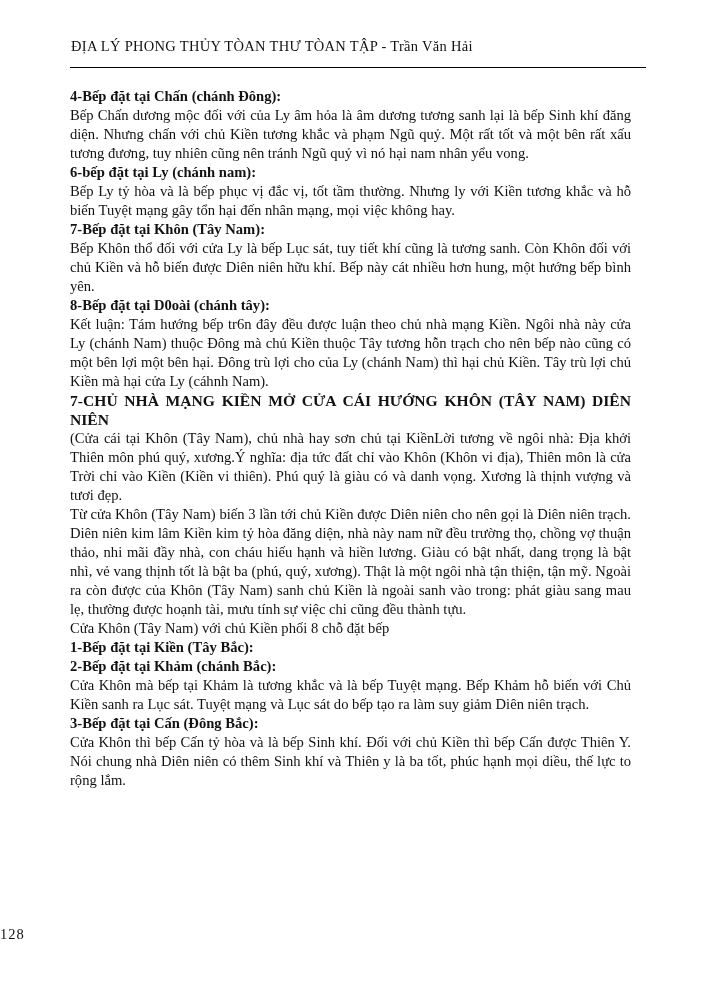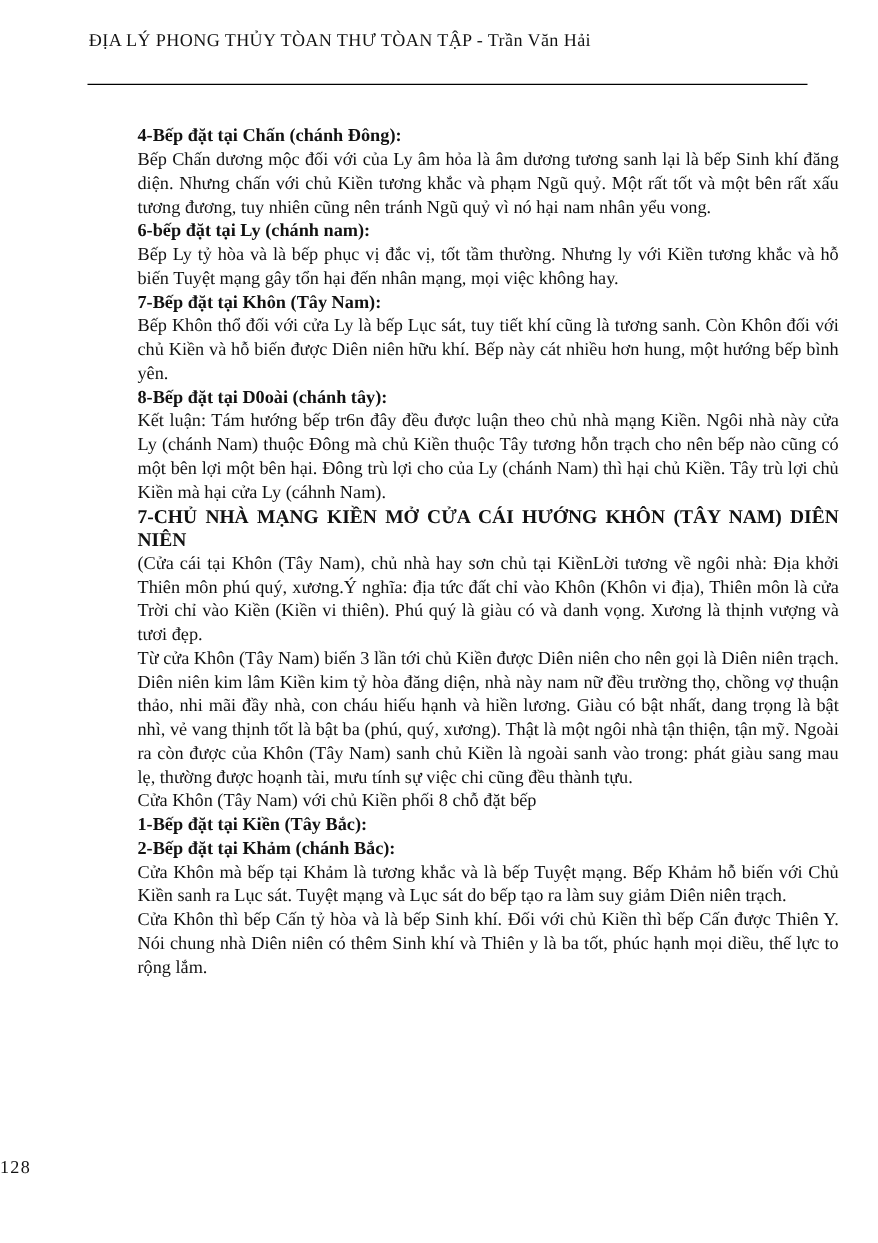--- a/index.html
+++ b/index.html
@@ -7,44 +7,43 @@
   body {
     width: 702px;
     height: 994px;
     position: relative;
     font-family: "Liberation Serif", "DejaVu Serif", serif;
     color: #121212;
     overflow: hidden;
   }
   .page-header {
     position: absolute;
-    top: 25px;
+    top: 38px;
     left: 71px;
     right: 50px;
     font-size: 14.5px;
     letter-spacing: 0.3px;
     white-space: nowrap;
   }
   .header-rule {
     position: absolute;
     top: 67px;
     left: 70px;
     width: 576px;
     height: 0;
     border-top: 1.6px solid #000;
   }
   .doc-body {
     position: absolute;
-    top: 100px;
+    top: 87px;
     left: 70px;
     width: 561px;
     font-size: 14.6px;
     line-height: 19px;
     text-align: justify;
-    margin-left: 40px;
   }
   .doc-body p { margin: 0; }
   .h { font-weight: bold; }
   .it { }
   .chapter { font-weight: bold; font-size: 15.6px; line-height: 19px; }
   .page-number {
     position: absolute;
     top: 926px;
     left: 0;
     width: 656px;
@@ -68,16 +67,17 @@
   <p>Bếp Khôn thổ đối với cửa Ly là bếp Lục sát, tuy tiết khí cũng là tương sanh. Còn Khôn đối với chủ Kiền và hỗ biến được Diên niên hữu khí. Bếp này cát nhiều hơn hung, một hướng bếp bình yên.</p>
   <p class="h">8-Bếp đặt tại D0oài (chánh tây):</p>
   <p class="it">Kết luận: Tám hướng bếp tr6n đây đều được luận theo chủ nhà mạng Kiền. Ngôi nhà này cửa Ly (chánh Nam) thuộc Đông mà chủ Kiền thuộc Tây tương hỗn trạch cho nên bếp nào cũng có một bên lợi một bên hại. Đông trù lợi cho của Ly (chánh Nam) thì hại chủ Kiền. Tây trù lợi chủ Kiền mà hại cửa Ly (cáhnh Nam).</p>
   <p class="chapter">7-CHỦ NHÀ MẠNG KIỀN MỞ CỬA CÁI HƯỚNG KHÔN (TÂY NAM) DIÊN NIÊN</p>
   <p>(Cửa cái tại Khôn (Tây Nam), chủ nhà hay sơn chủ tại KiềnLời tương về ngôi nhà: Địa khởi Thiên môn phú quý, xương.Ý nghĩa: địa tức đất chỉ vào Khôn (Khôn vi địa), Thiên môn là cửa Trời chỉ vào Kiền (Kiền vi thiên). Phú quý là giàu có và danh vọng. Xương là thịnh vượng và tươi đẹp.</p>
   <p>Từ cửa Khôn (Tây Nam) biến 3 lần tới chủ Kiền được Diên niên cho nên gọi là Diên niên trạch. Diên niên kim lâm Kiền kim tỷ hòa đăng diện, nhà này nam nữ đều trường thọ, chồng vợ thuận thảo, nhi mãi đầy nhà, con cháu hiếu hạnh và hiền lương. Giàu có bật nhất, dang trọng là bật nhì, vẻ vang thịnh tốt là bật ba (phú, quý, xương). Thật là một ngôi nhà tận thiện, tận mỹ. Ngoài ra còn được của Khôn (Tây Nam) sanh chủ Kiền là ngoài sanh vào trong: phát giàu sang mau lẹ, thường được hoạnh tài, mưu tính sự việc chi cũng đều thành tựu.</p>
   <p>Cửa Khôn (Tây Nam) với chủ Kiền phối 8 chỗ đặt bếp</p>
   <p class="h">1-Bếp đặt tại Kiền (Tây Bắc):</p>
   <p class="h">2-Bếp đặt tại Khảm (chánh Bắc):</p>
   <p>Cửa Khôn mà bếp tại Khảm là tương khắc và là bếp Tuyệt mạng. Bếp Khảm hỗ biến với Chủ Kiền sanh ra Lục sát. Tuyệt mạng và Lục sát do bếp tạo ra làm suy giảm Diên niên trạch.</p>
+  <p class="h">3-Bếp đặt tại Cấn (Đông Bắc):</p>
   <p>Cửa Khôn thì bếp Cấn tỷ hòa và là bếp Sinh khí. Đối với chủ Kiền thì bếp Cấn được Thiên Y. Nói chung nhà Diên niên có thêm Sinh khí và Thiên y là ba tốt, phúc hạnh mọi diều, thế lực to rộng lắm.</p>
 </div>
 
 <div class="page-number">128</div>
 
 </body></html>

